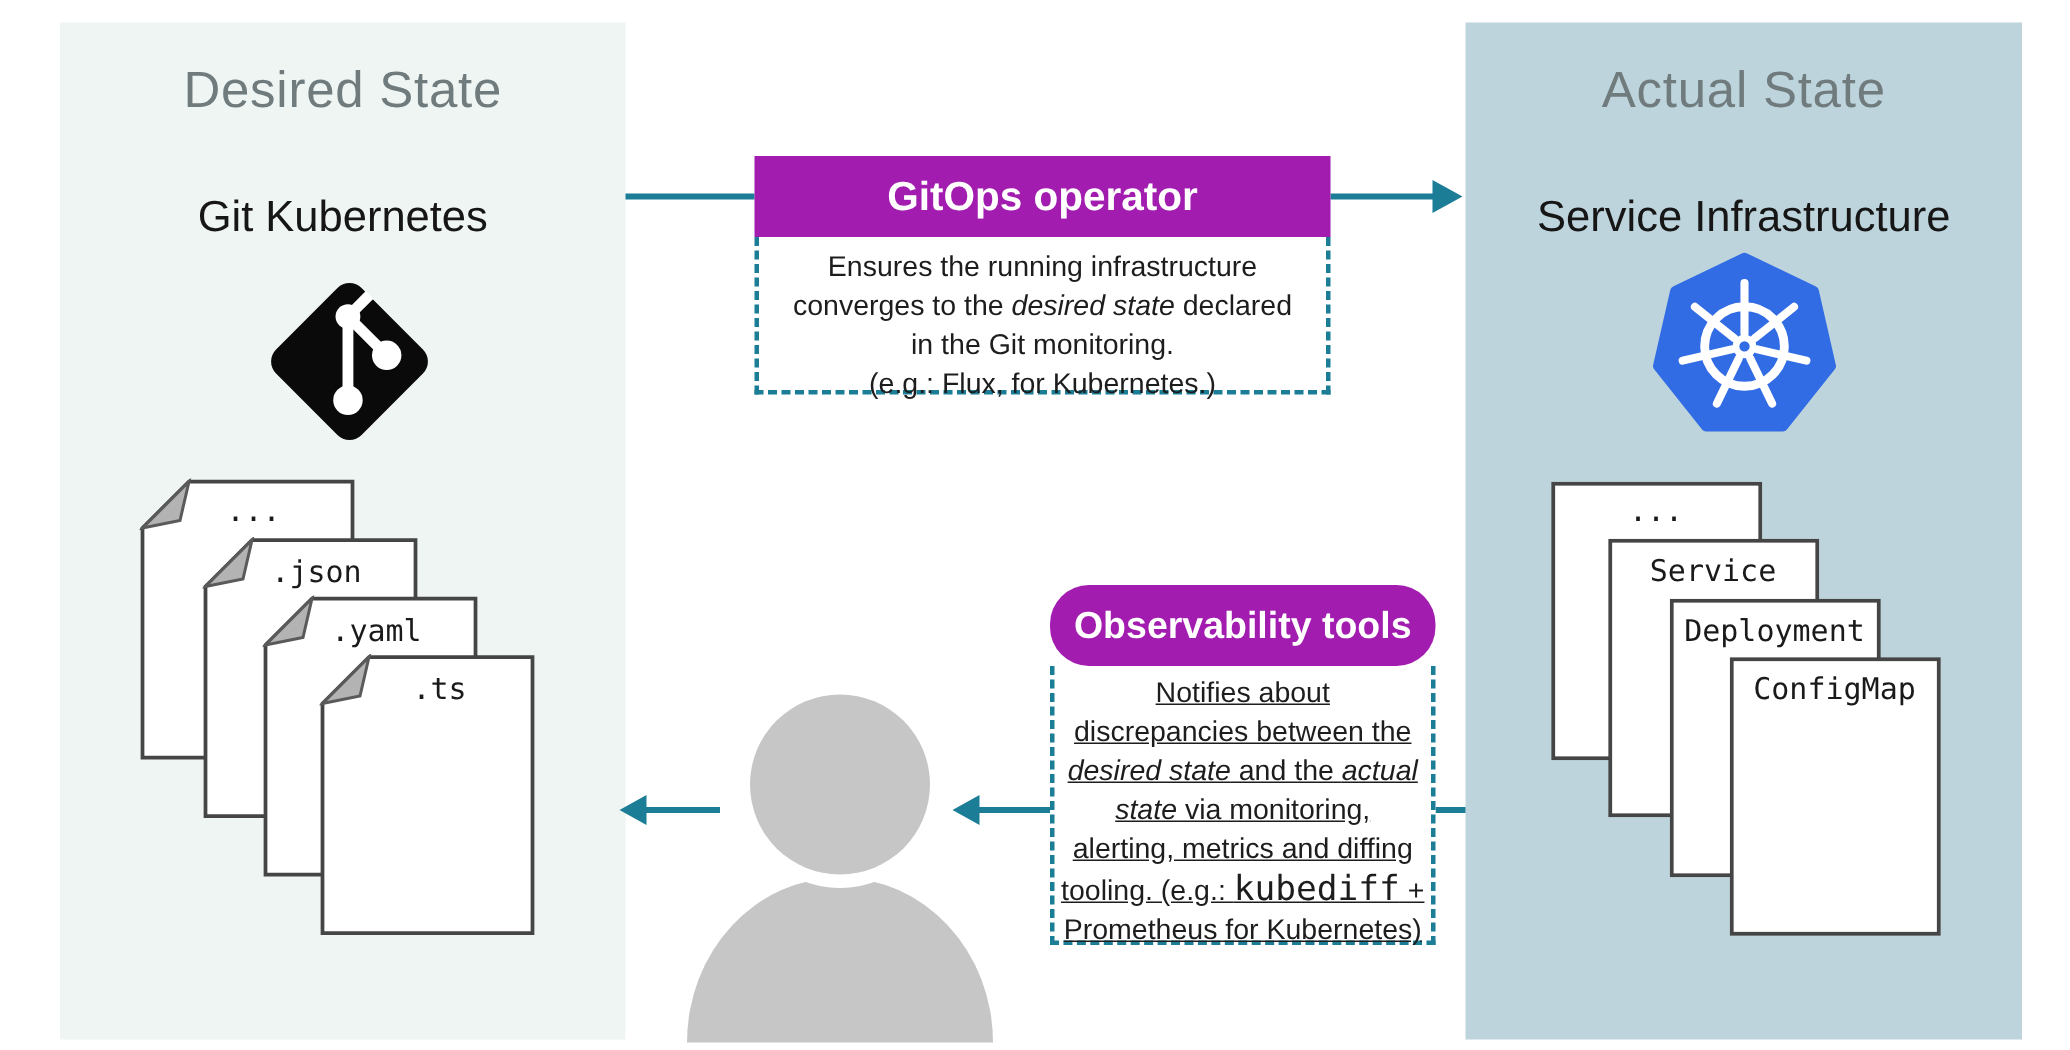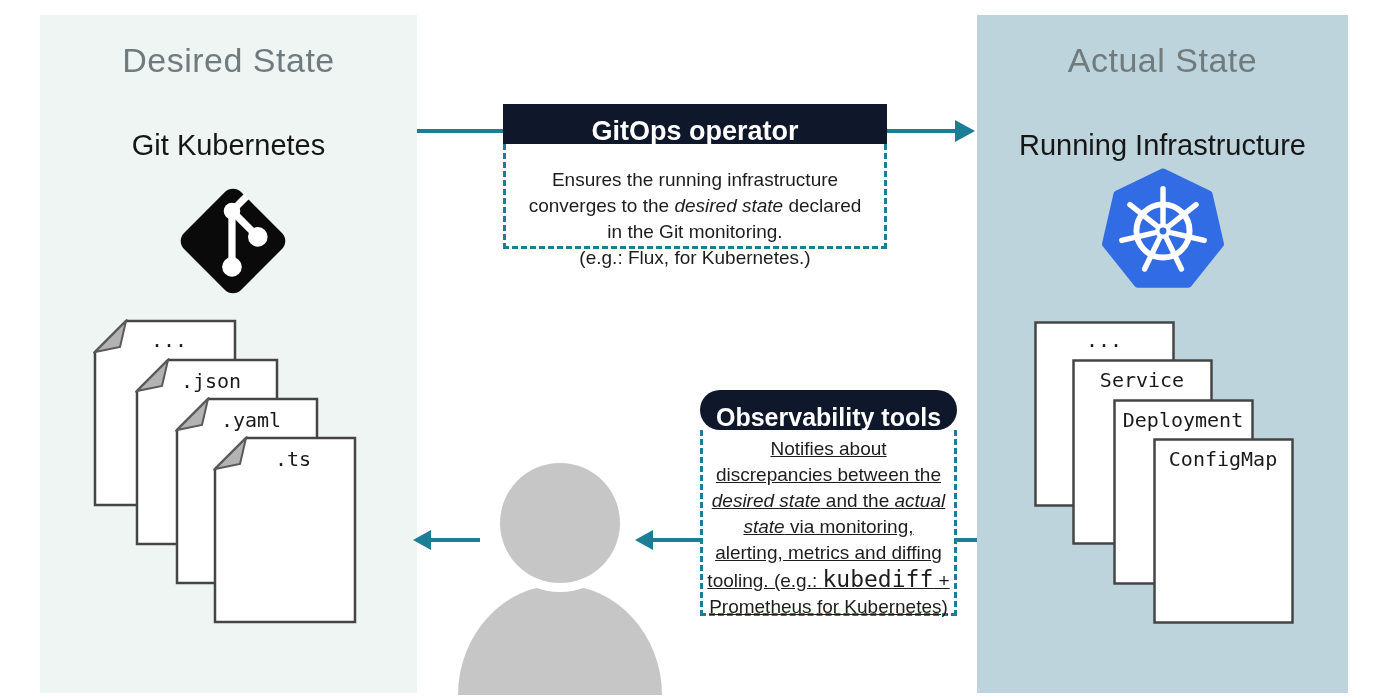--- a/index.html
+++ b/index.html
@@ -24,31 +24,31 @@
   .k8s-icon{left:125px;top:152px;}
   
   .doc{position:absolute;}
   .doc text{
     font-family:"DejaVu Sans Mono","Liberation Mono",monospace;
     font-size:20px;fill:#1a1a1a;
   }
   
   .opbox{position:absolute;}
   .opbox .hd{
-    background:#0f172a;color:#ffffff;font-weight:bold;text-align:center;
-    height:40px;line-height:54px;
+    background:#a21caf;color:#ffffff;font-weight:bold;text-align:center;
+    height:54px;line-height:54px;
   }
   .opbox .desc{
     border:3px dashed #1B7D96;border-top:none;background:#ffffff;
     text-align:center;font-size:19px;line-height:26px;color:#1d1d1d;
     white-space:pre-line;box-sizing:border-box;
   }
   .gitops-box{left:503px;top:104px;width:384px;}
   .gitops-box .hd{font-size:27px;}
-  .gitops-box .desc{height:105px;padding-top:23px;}
+  .gitops-box .desc{height:105px;padding-top:8px;}
   .obs-box{left:700px;top:390px;width:257px;}
   .obs-box .hd{font-size:25px;border-radius:26px;}
   .obs-box .desc{height:186px;padding:6px 4px 0 4px;text-decoration:underline;}
   .it{font-style:italic;}
   .mono{font-family:"DejaVu Sans Mono","Liberation Mono",monospace;font-size:23px;}
   
   .hline{position:absolute;height:4px;background:#1B7D96;}
   .ah-right{
     position:absolute;width:0;height:0;
     border-left:20px solid #1B7D96;border-top:11px solid transparent;border-bottom:11px solid transparent;
@@ -105,21 +105,21 @@
     </svg>
     <svg class="doc" style="left:173px;top:421px;" width="145" height="189">
       <path d="M33 2 H142 V186 H2 V33 Z" fill="#ffffff" stroke="#454545" stroke-width="2.5"></path>
       <path d="M2 33 L33 2 L27 28 Z" fill="#b3b3b3" stroke="#5a5a5a" stroke-width="2"></path>
       <text x="80" y="30" text-anchor="middle">.ts</text>
     </svg>
   </section>
 
   <section class="panel right">
     <div class="panel-title">Actual State</div>
-    <div class="panel-sub">Running Infrastructure</div>
+    <div class="panel-sub">Service Infrastructure</div>
 
     <svg class="big-icon k8s-icon" width="122" height="124" viewBox="0 0 124 124">
       <polygon points="62,4 108.9,26.6 120.5,77.3 88,118.1 36,118.1 3.5,77.3 15.1,26.6" fill="#326CE5" stroke="#326CE5" stroke-width="7" stroke-linejoin="round"></polygon>
       <g stroke="#ffffff" stroke-width="5.5" stroke-linecap="round" fill="none">
         <circle cx="62" cy="64" r="27" stroke-width="6"></circle>
         <line x1="62" y1="55" x2="62" y2="21"></line>
         <line x1="69" y1="58.4" x2="95.6" y2="37.2"></line>
         <line x1="70.8" y1="66" x2="103.9" y2="73.6"></line>
         <line x1="65.9" y1="72.1" x2="80.7" y2="102.7"></line>
         <line x1="58.1" y1="72.1" x2="43.3" y2="102.7"></line>

